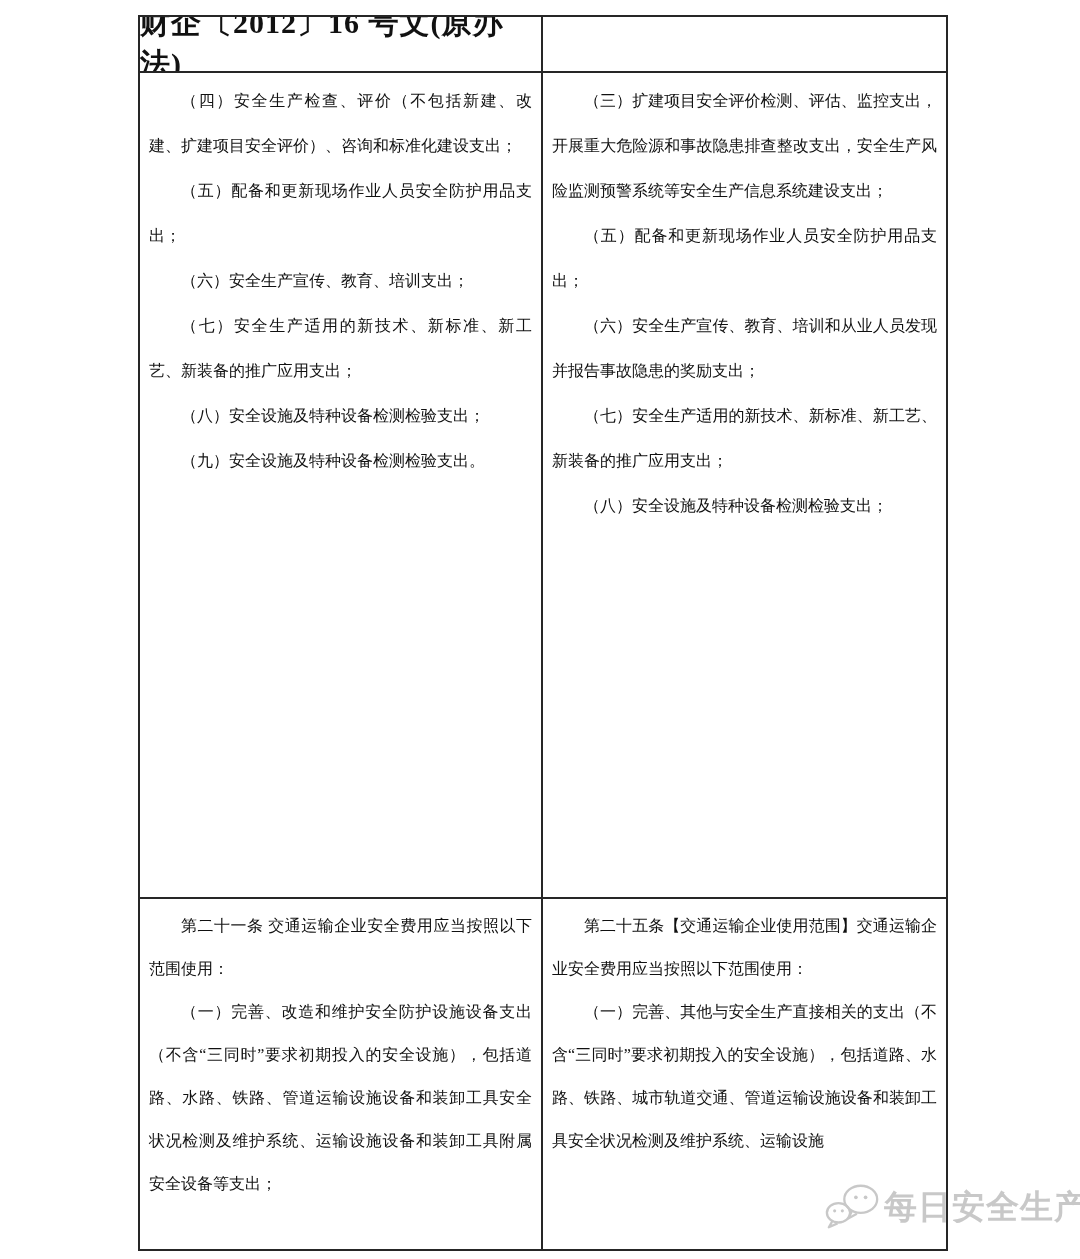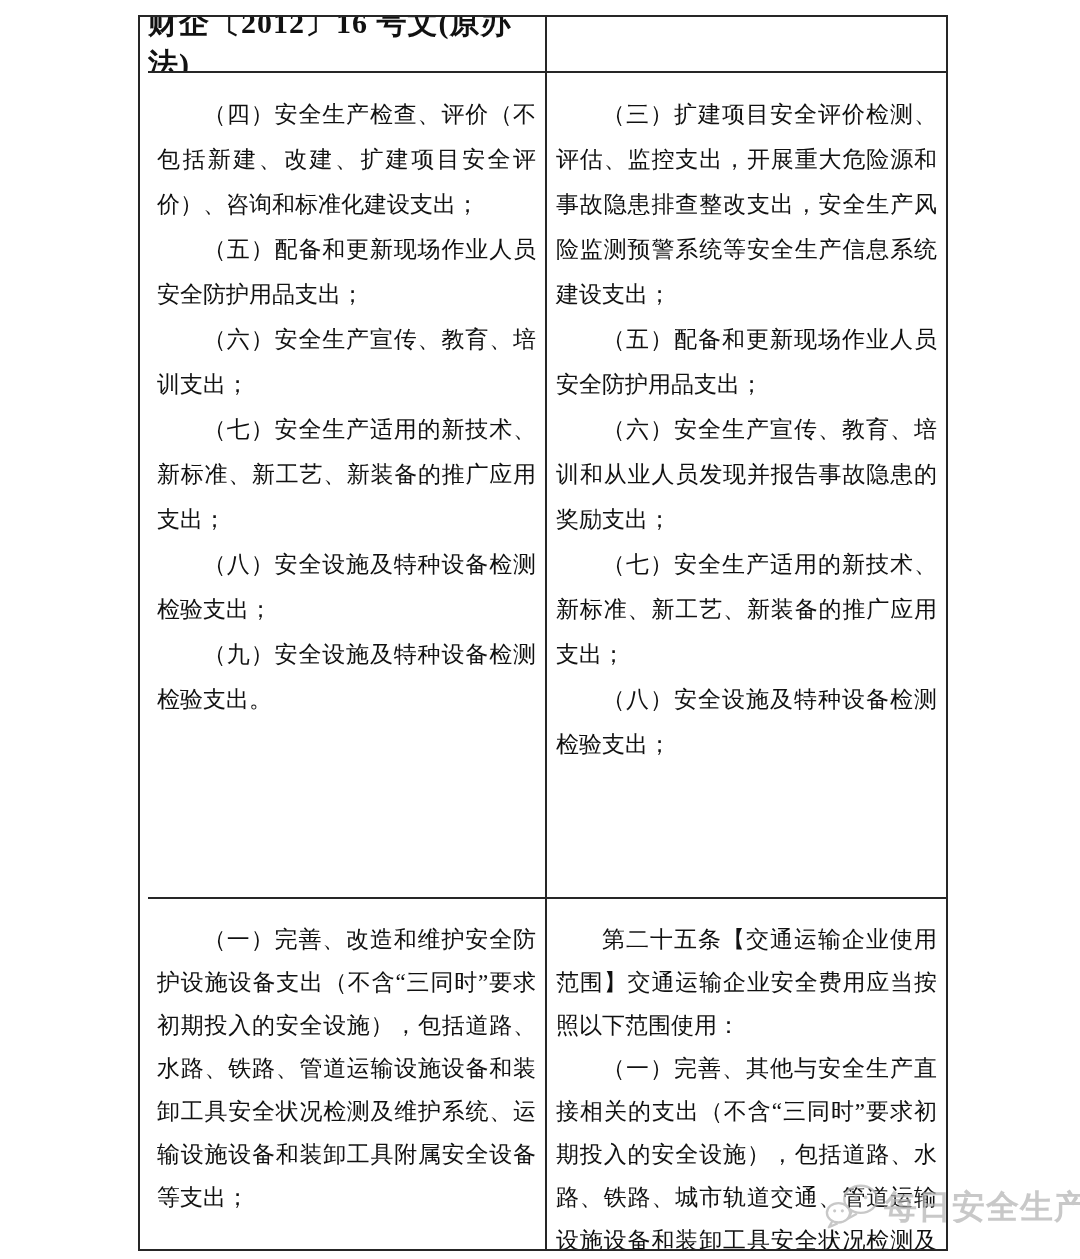--- a/index.html
+++ b/index.html
@@ -13,40 +13,39 @@
   }
   .cmp-table{
     position:absolute;left:138px;top:15px;width:810px;
     border:2px solid #262626;
     box-sizing:border-box;
     background:#fff;
   }
   .t-row{
     display:grid;
     grid-template-columns:1fr 1fr;
-    margin-left:8px;
   }
   .t-row.header{border-bottom:2px solid #262626;}
   .t-row.body1{border-bottom:2px solid #262626;}
   .cell{
     box-sizing:border-box;
     overflow:hidden;
   }
   .cell.left-col{border-right:2px solid #262626;}
   .header .cell{
     height:54px;
     display:flex;align-items:center;justify-content:center;
     font-weight:bold;font-size:30px;
     letter-spacing:1px;
   }
   .body1 .cell{height:824px;}
   .body2 .cell{height:350px;}
   .bodycell{
-    padding:19px 9px 0 9px;
-    font-size:23px;
+    padding:5px 9px 0 9px;
+    font-size:16px;
     text-align:justify;
   }
   .body1 .bodycell{line-height:45px;}
   .body2 .bodycell{line-height:43px;}
   .bodycell p{margin:0;text-indent:2em;}
   .b{
     font-weight:normal;
     font-family:"Liberation Sans","DejaVu Sans",sans-serif;
   }
   .watermark{
@@ -91,20 +90,21 @@
           <p><span>（五）配备和更新现场作业人员安全防护用品支出；</span></p>
           <p><span>（六）安全生产宣传、教育、培训</span><span class="b">和从业人员发现并报告事故隐患的奖励</span><span>支出；</span></p>
           <p><span>（七）安全生产适用的新技术、新标准、新工艺、新装备的推广应用支出；</span></p>
           <p><span>（八）安全设施及特种设备检测检验支出；</span></p>
           <p></p>
         </div>
     </div>
 
     <div class="t-row body2">
       <div class="cell left-col bodycell">
+          <p><span class="b">第二十一条</span><span> 交通运输企业安全费用应当按照以下范围使用：</span></p>
           <p><span>（一）完善、改造和维护安全防护设施设备支出（不含“三同时”要求初期投入的安全设施），包括道路、水路、铁路、管道运输设施设备和装卸工具安全状况检测及维护系统、运输设施设备和装卸工具附属安全设备等支出；</span></p>
         </div>
       <div class="cell bodycell">
           <p><span class="b">第二十五条【交通运输企业使用范围】</span><span>交通运输企业安全费用应当按照以下范围使用：</span></p>
           <p><span>（一）完善、其他与安全生产直接相关的支出（不含“三同时”要求初期投入的安全设施），包括道路、水路、铁路、</span><span class="b">城市轨道交通</span><span>、管道运输设施设备和装卸工具安全状况检测及维护系统、运输设施</span></p>
         </div>
     </div>
 
   </div>
 

